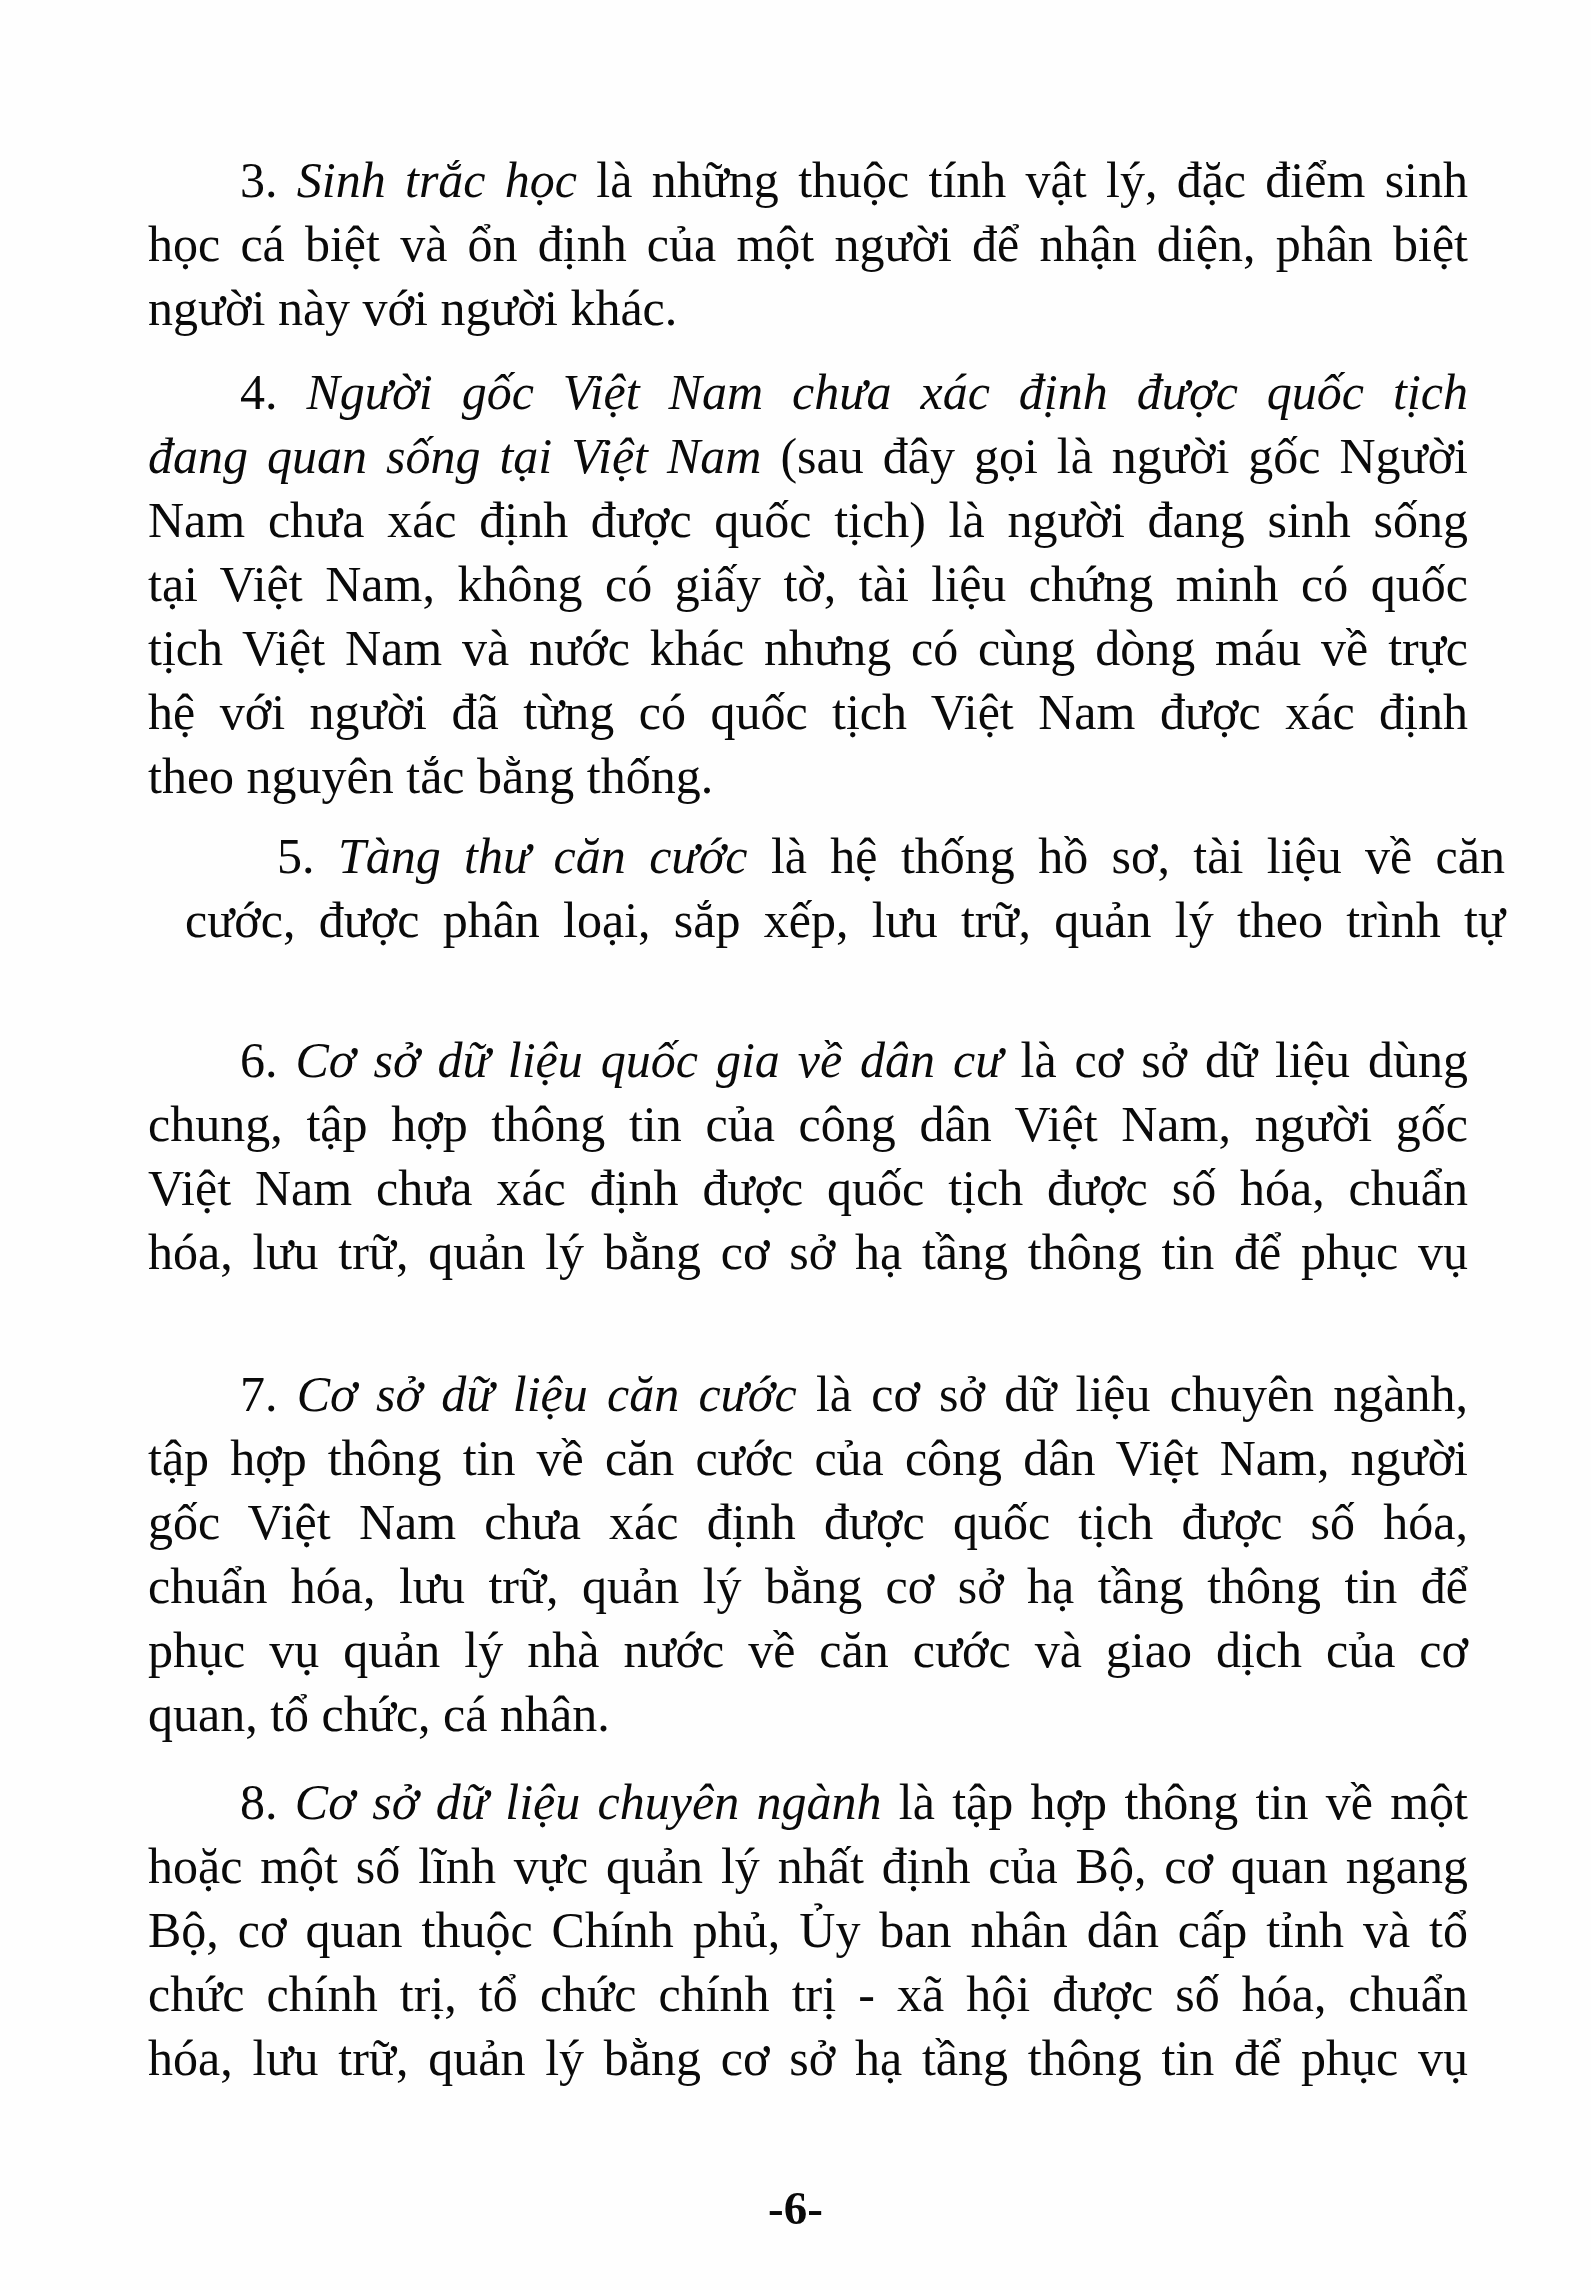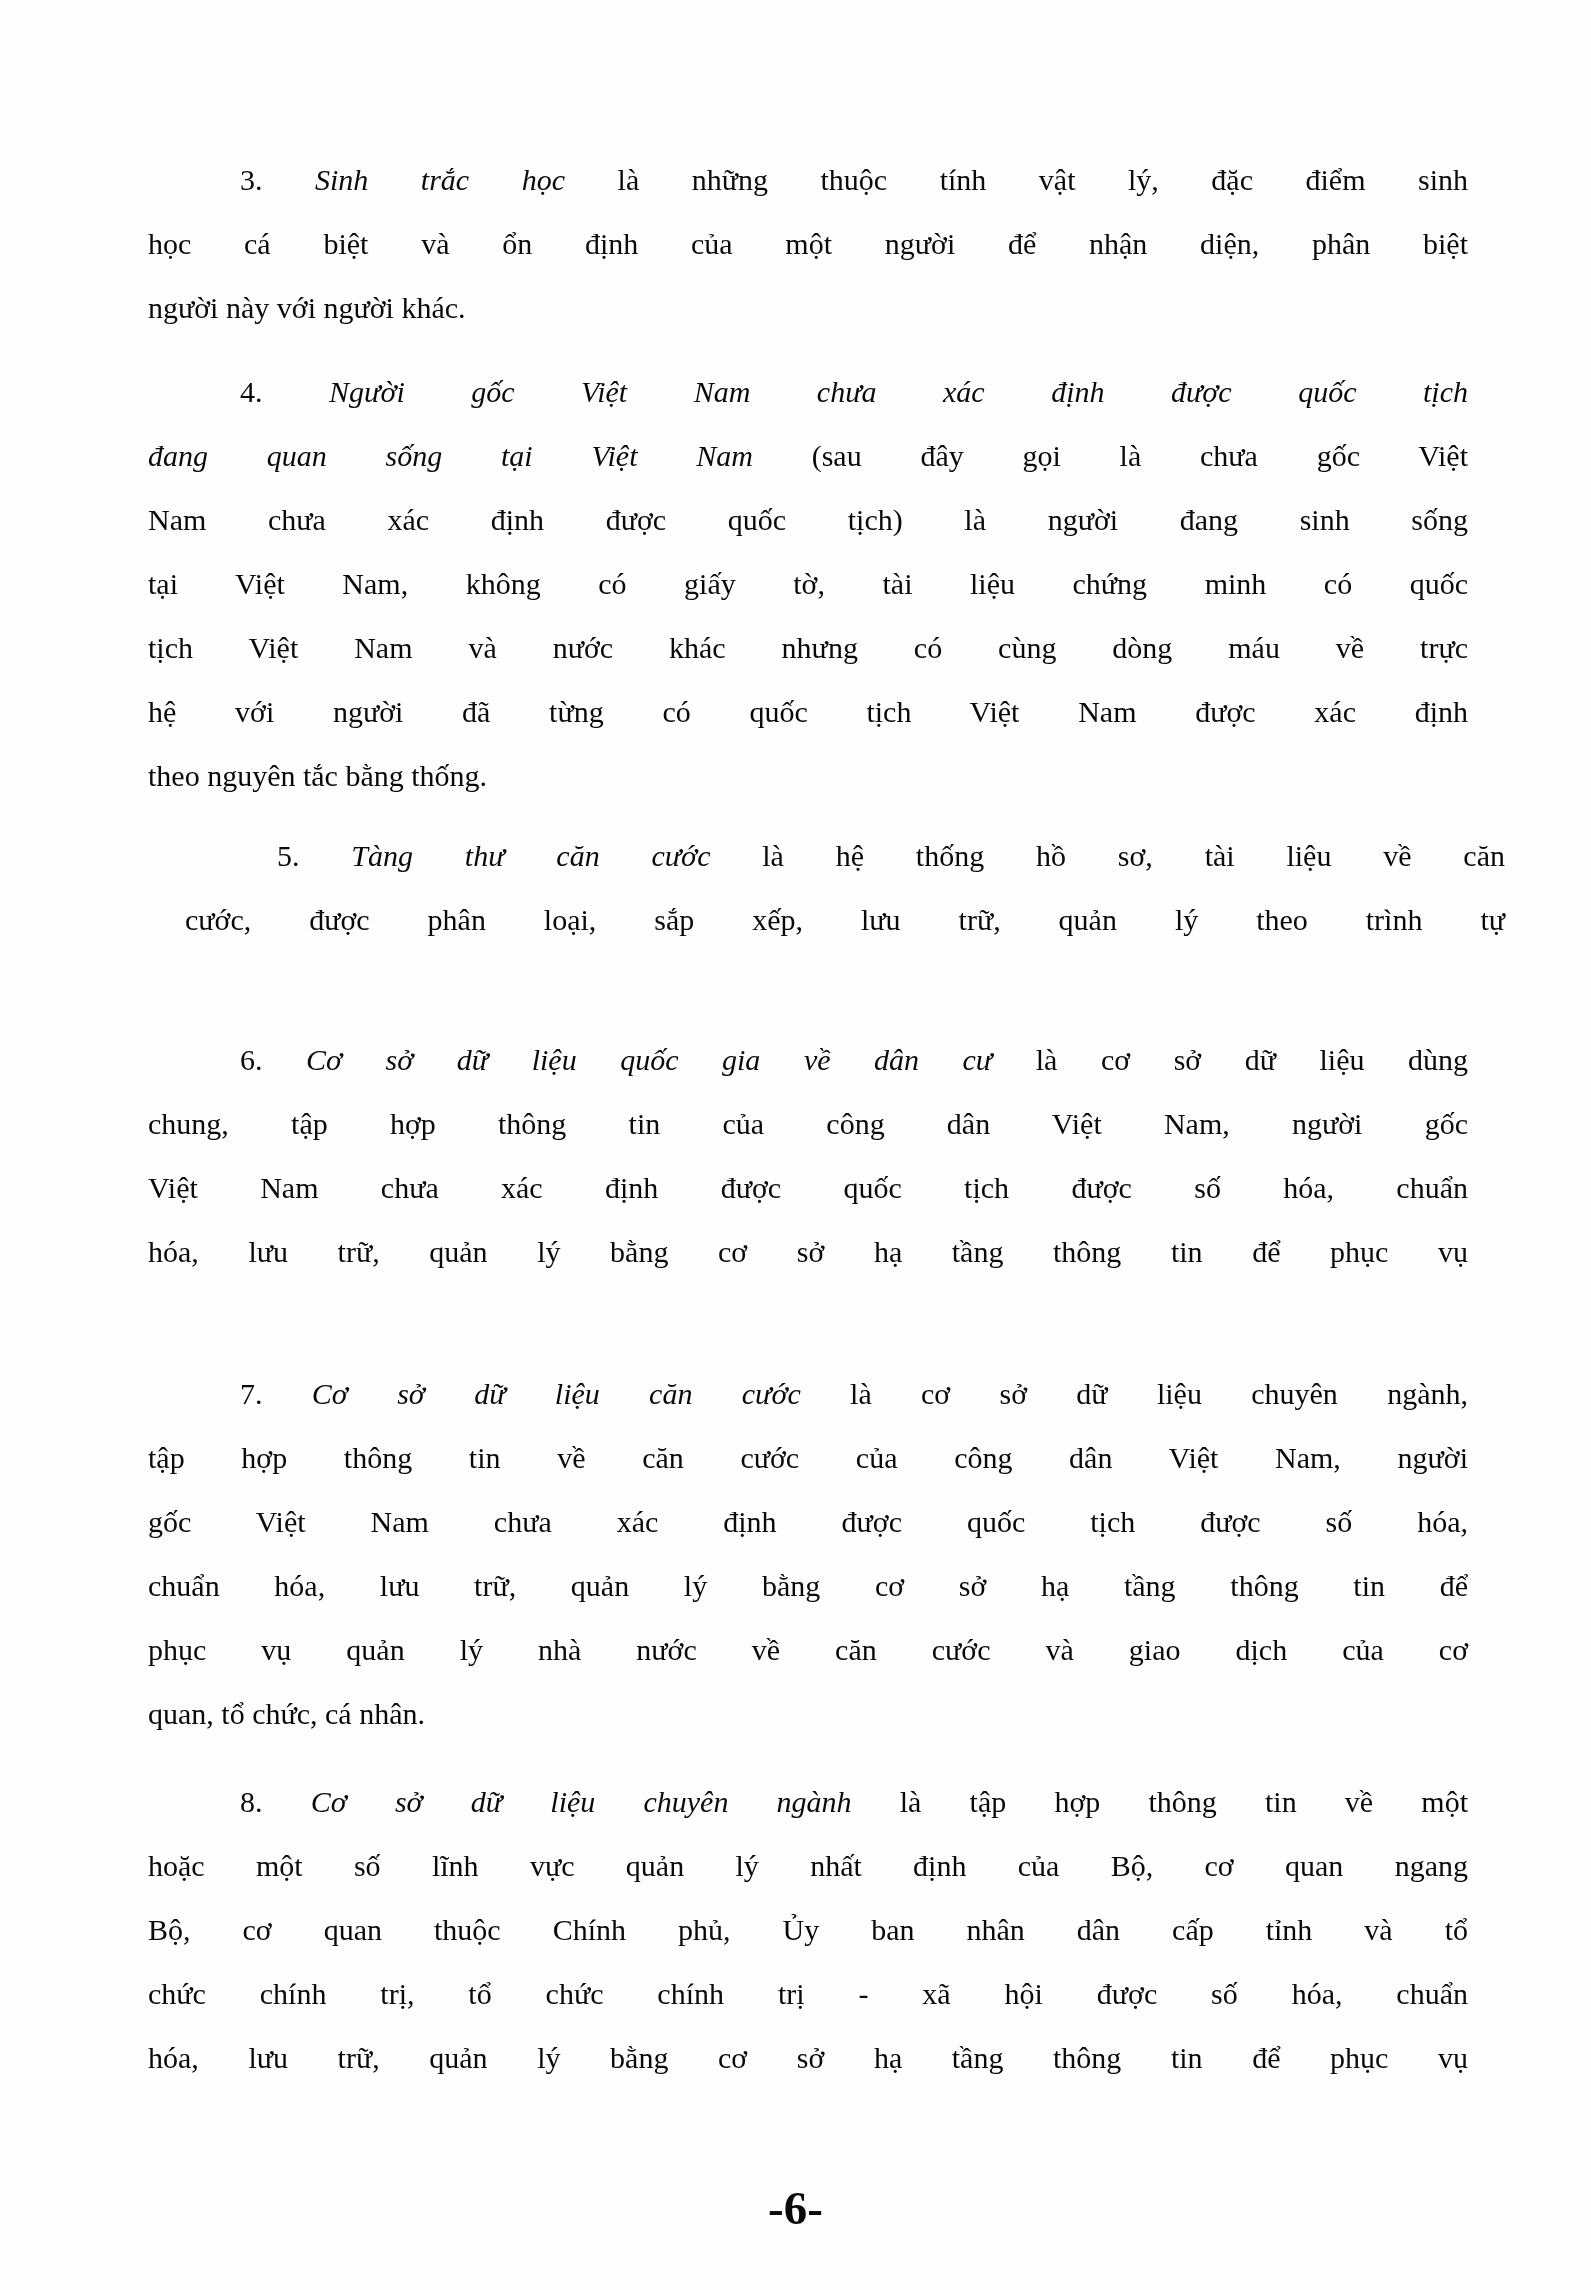--- a/index.html
+++ b/index.html
@@ -1,18 +1,18 @@
 <!DOCTYPE html>
 <html><head>
 <meta charset="utf-8">
 <style>
   html, body { margin: 0; padding: 0; background: #ffffff; }
   body { width: 1591px; height: 2290px; position: relative; overflow: hidden; }
   .page { position: absolute; left: 0; top: 0; width: 1591px; height: 2290px; background: #fefefe; }
-  .para { position: absolute; left: 148px; width: 1320px; font-family: "Liberation Serif", "DejaVu Serif", serif; font-size: 30px; line-height: 64px; color: #0a0a0a; }
+  .para { position: absolute; left: 148px; width: 1320px; font-family: "Liberation Serif", "DejaVu Serif", serif; font-size: 50px; line-height: 64px; color: #0a0a0a; }
   .line { display: block; white-space: nowrap; text-align: justify; text-align-last: justify; height: 64px; }
   .line.last { text-align: center; text-align-last: left; }
   .line.first { padding-left: 92px; }
   .it { font-style: italic; }
   #p3 { top: 148px; }
   #p4 { top: 360px; }
   #p5 { top: 824px; margin-left: 37px; }
   #p6 { top: 1028px; }
   #p7 { top: 1362px; }
   #p8 { top: 1770px; }
@@ -24,21 +24,21 @@
 <div class="page">
 
   <div class="para" id="p3">
     <div class="line first"><span>3.</span> <span class="it">Sinh trắc học</span><span> là những thuộc tính vật lý, đặc điểm sinh</span></div>
     <div class="line">học cá biệt và ổn định của một người để nhận diện, phân biệt</div>
     <div class="line last">người này với người khác.</div>
   </div>
 
   <div class="para" id="p4">
     <div class="line first"><span>4.</span> <span class="it">Người gốc Việt Nam chưa xác định được quốc tịch</span></div>
-    <div class="line"><span class="it">đang quan sống tại Việt Nam</span><span> (sau đây gọi là chưa gốc Việt</span></div>
+    <div class="line"><span class="it">đang quan sống tại Việt Nam</span><span> (sau đây gọi là người gốc Người</span></div>
     <div class="line">Nam chưa xác định được quốc tịch) là người đang sinh sống</div>
     <div class="line">tại Việt Nam, không có giấy tờ, tài liệu chứng minh có quốc</div>
     <div class="line">tịch Việt Nam và nước khác nhưng có cùng dòng máu về trực</div>
     <div class="line">hệ với người đã từng có quốc tịch Việt Nam được xác định</div>
     <div class="line last">theo nguyên tắc bằng thống.</div>
   </div>
 
   <div class="para" id="p5">
     <div class="line first"><span>5.</span> <span class="it">Tàng thư căn cước</span><span> là hệ thống hồ sơ, tài liệu về căn</span></div>
     <div class="line">cước, được phân loại, sắp xếp, lưu trữ, quản lý theo trình tự</div>

